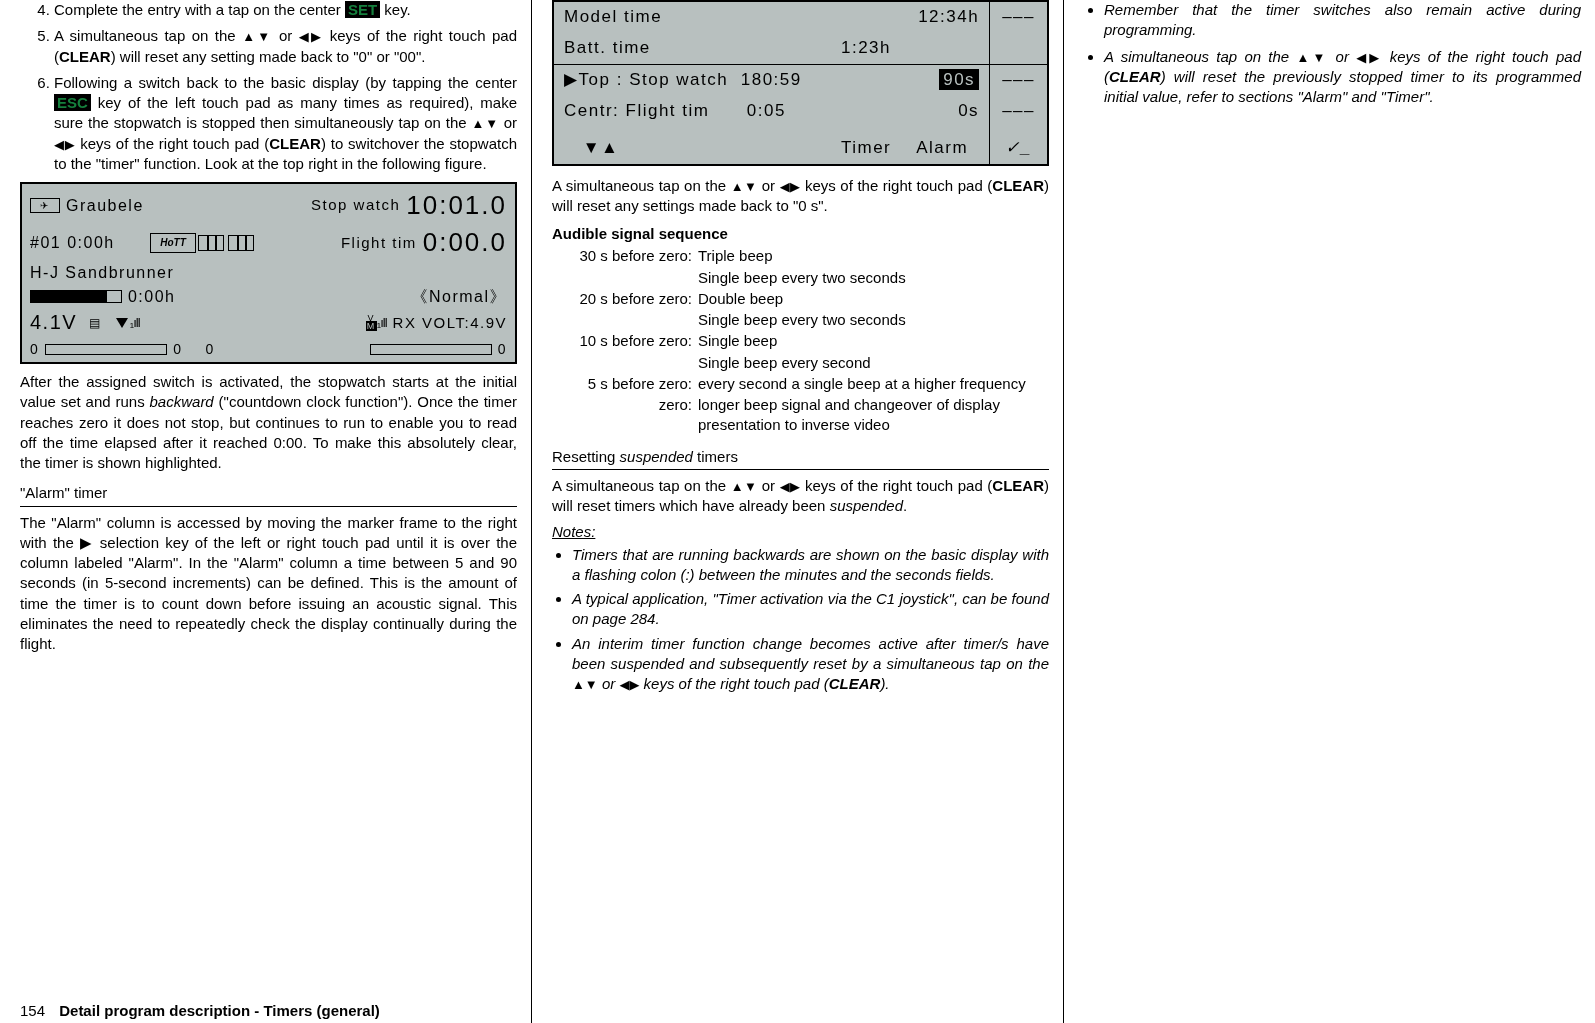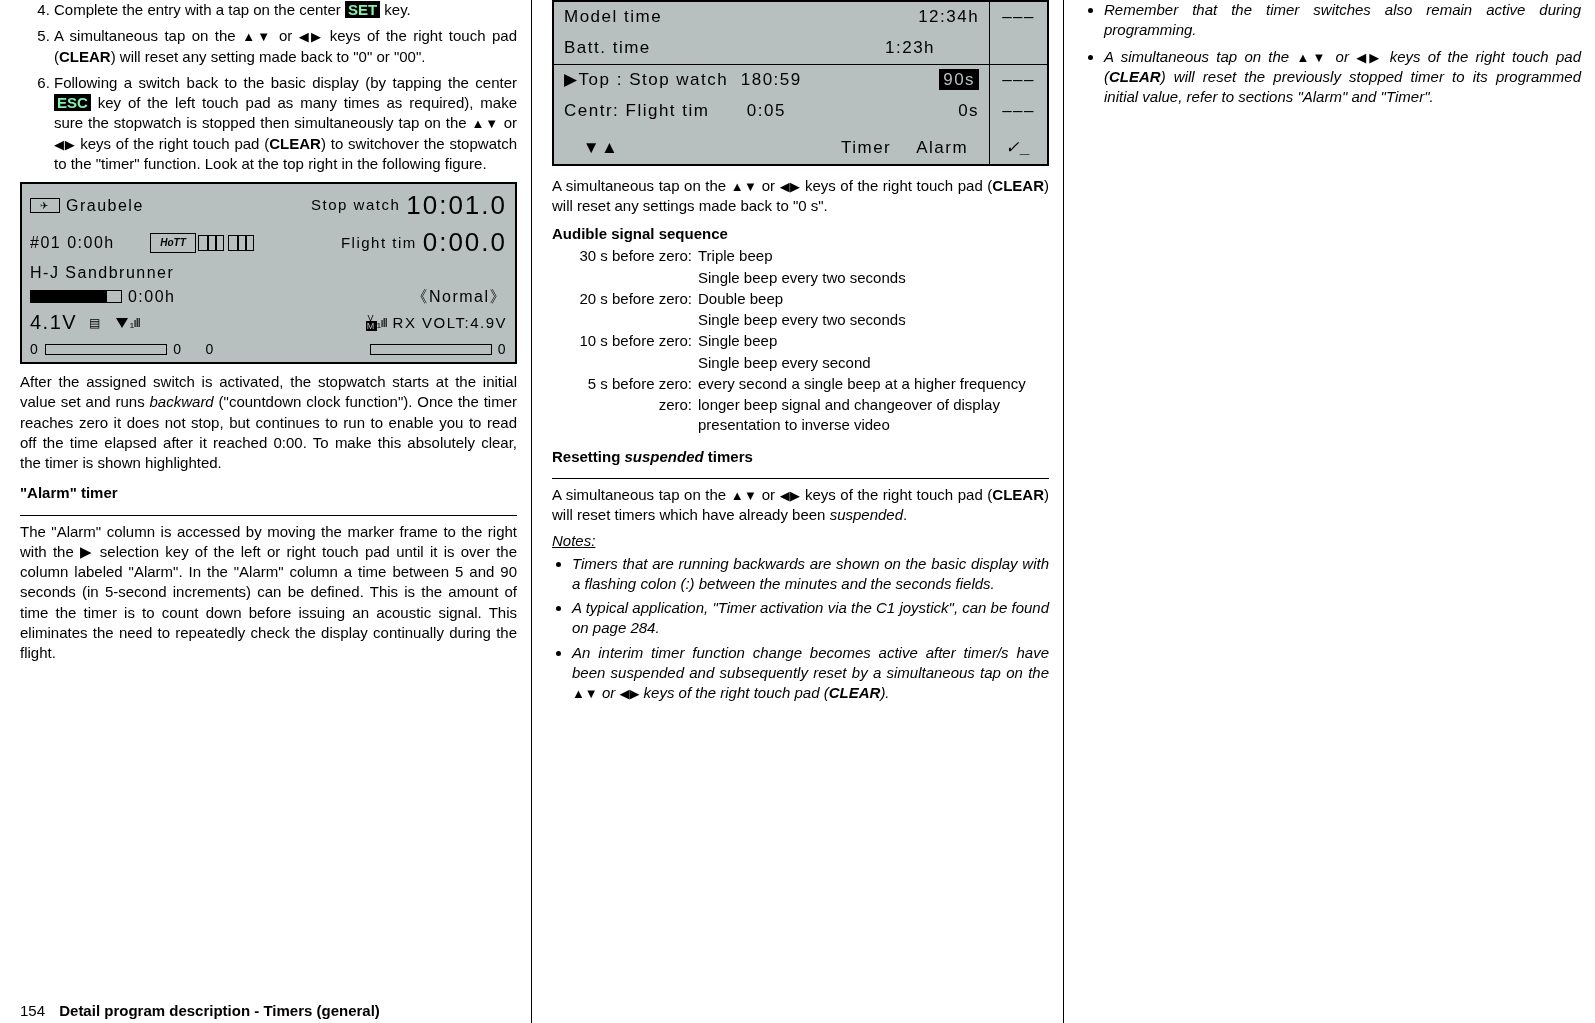--- a/index.html
+++ b/index.html
@@ -24,36 +24,36 @@
     box-sizing: border-box;
     position: relative;
   }
   .col + .col { border-left: 1px solid #000; }
   
   ol.steps { margin: 0 0 8px 0; padding-left: 34px; }
   ol.steps li { margin-bottom: 6px; text-align: justify; }
   
   .inv {
     background: #000;
-    color: #86efac;
+    color: #15803d;
     padding: 0 3px;
     font-weight: bold;
   }
   .b { font-weight: bold; }
   .i { font-style: italic; }
   .u { text-decoration: underline; }
   
   .sym { font-family: "Arial Unicode MS", Arial, sans-serif; font-size: 13px; }
   
   .para { text-align: justify; margin: 6px 0; }
   
   .section-hdr {
-    font-weight: bold;
+    font-weight: normal;
     border-bottom: 1px solid #000;
-    padding-bottom: 11px;
+    padding-bottom: 2px;
     margin: 10px 0 4px 0;
   }
   
   
   .lcd1 {
     border: 2px solid #000;
     background: #b8c0bf;
     font-family: "Arial", sans-serif;
     font-size: 16px;
     letter-spacing: 1.5px;
@@ -198,21 +198,21 @@
   <div class="lcd2">
     <table>
       <tbody>
             <tr>
         <td>Model time</td>
         <td style="text-align:right" class="sep-r">12:34h</td>
         <td style="text-align:center">–––</td>
       </tr>
       <tr>
         <td class="sep-b">Batt.   time</td>
-        <td style="text-align:center" class="sep-r sep-b">1:23h</td>
+        <td style="text-align:left" class="sep-r sep-b">1:23h</td>
         <td class="sep-b"></td>
       </tr>
       <tr>
         <td><span>▶Top  : Stop watch</span>&nbsp;&nbsp;<span>180:59</span></td>
         <td style="text-align:right" class="sep-r"><span class="hl">90s</span></td>
         <td style="text-align:center">–––</td>
       </tr>
       <tr>
         <td><span>  Centr: Flight tim</span>&nbsp;&nbsp;&nbsp;&nbsp;&nbsp;&nbsp;<span>0:05</span></td>
         <td style="text-align:right" class="sep-r">0s</td>

